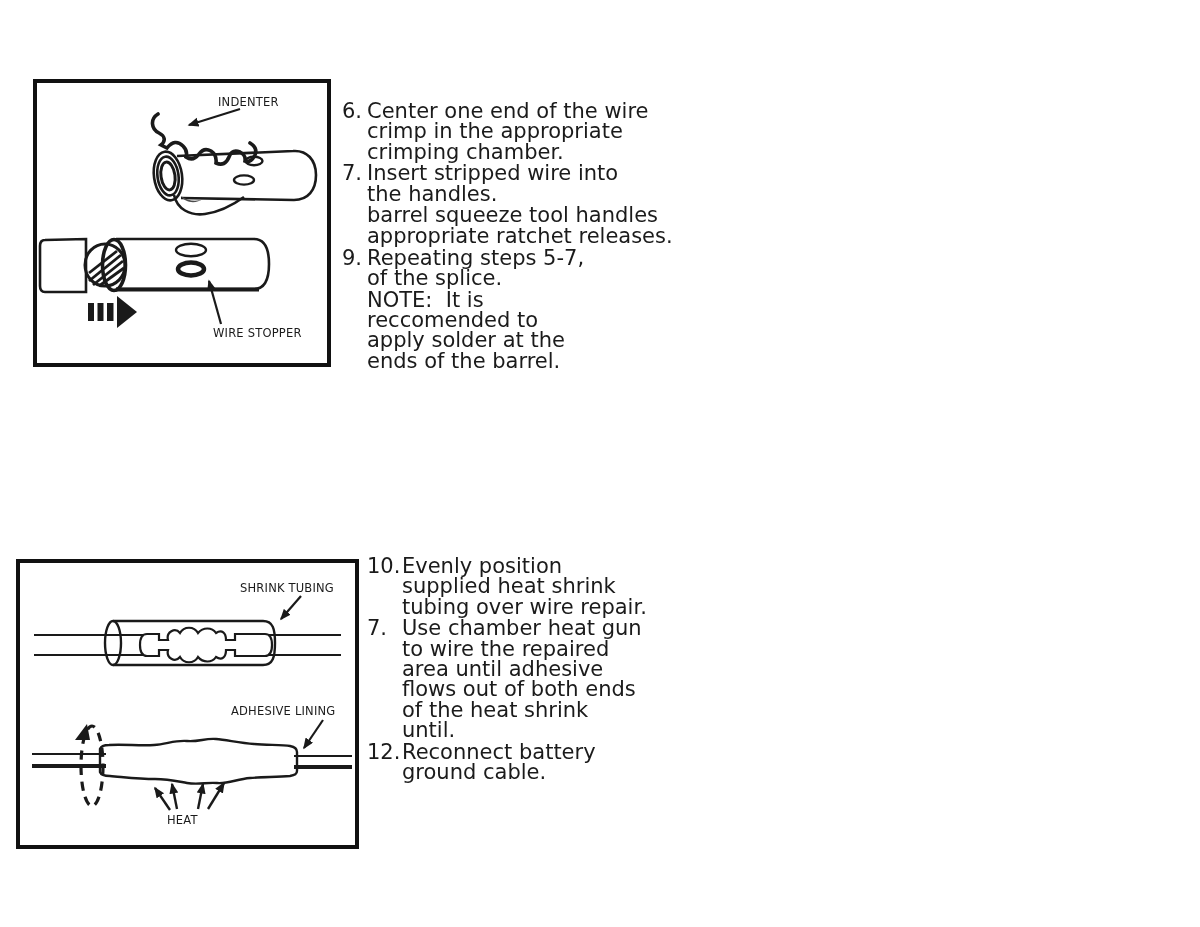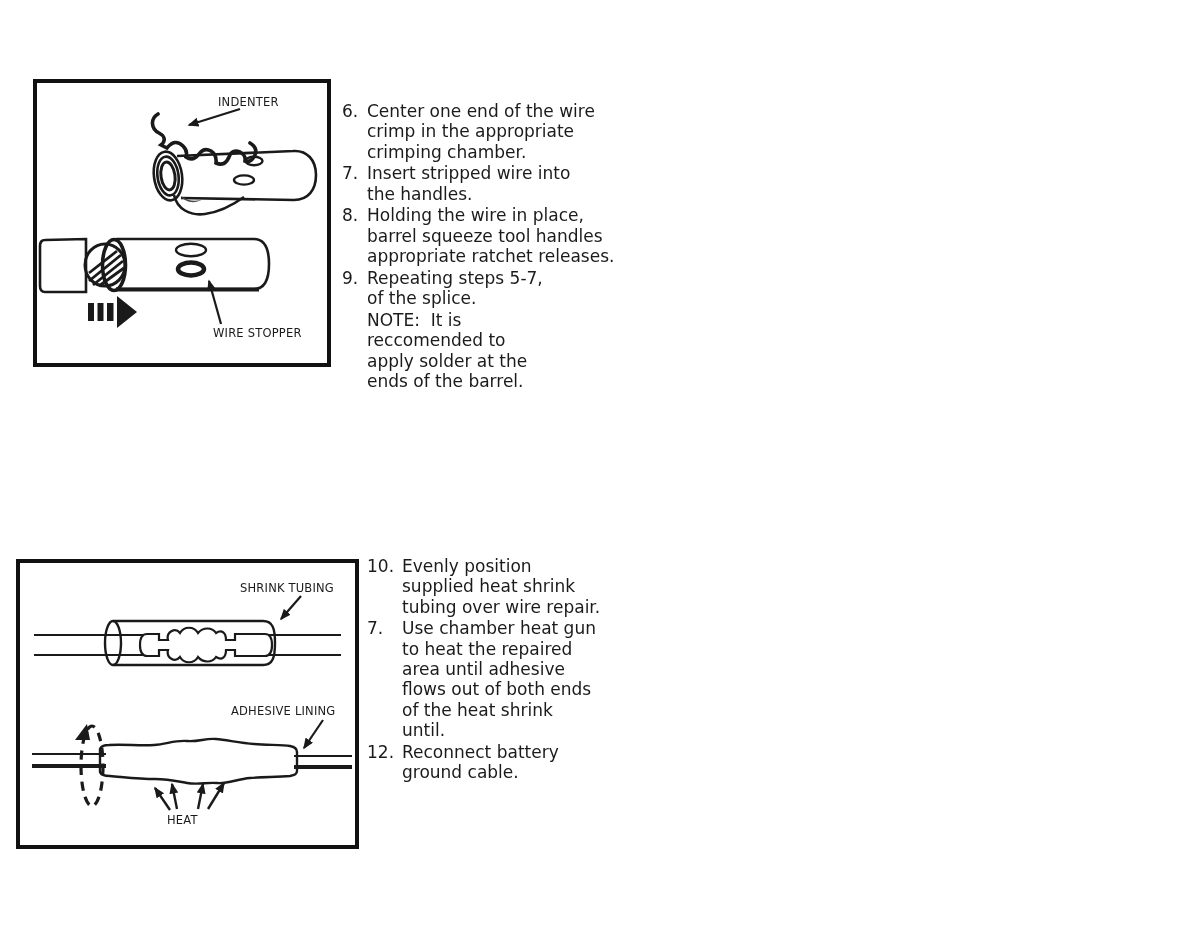--- a/index.html
+++ b/index.html
@@ -4,21 +4,21 @@
 <style>
   html,body { margin:0; padding:0; }
   body {
     width:1200px; height:927px; position:relative; background:#ffffff;
     font-family:"DejaVu Sans", sans-serif; color:#1b1b1b; overflow:hidden;
   }
   .figure-box {
     position:absolute; border:4px solid #111; background:#fff; box-sizing:content-box;
   }
   .figure-box svg { display:block; }
-  .instr { position:absolute; font-size:17px; color:#1b1b1b; }
+  .instr { position:absolute; font-size:21px; color:#1b1b1b; }
   .instr .line { height:20.3px; line-height:20.3px; white-space:pre; }
   .instr .item { margin-bottom:1.5px; }
   .num { display:inline-block; }
   .i1 .num { width:25px; }
   .i1 .cont { padding-left:25px; }
   .i2 .num { width:35px; }
   .i2 .cont { padding-left:35px; }
   svg text {
     font-family:"DejaVu Sans", sans-serif; font-size:11.5px; fill:#1b1b1b;
     letter-spacing:0.2px;
@@ -89,21 +89,20 @@
   <div class="item">
     <div class="line"><span class="num">6.</span><span>Center one end of the wire</span></div>
     <div class="line cont">crimp in the appropriate</div>
     <div class="line cont">crimping chamber.</div>
   </div>
   <div class="item">
     <div class="line"><span class="num">7.</span><span>Insert stripped wire into</span></div>
     <div class="line cont">the handles.</div>
   </div>
   <div class="item">
-    <div class="line"><span class="num">8.</span><span>Holding the wire in place,</span></div>
     <div class="line cont">barrel squeeze tool handles</div>
     <div class="line cont">appropriate ratchet releases.</div>
   </div>
   <div class="item">
     <div class="line"><span class="num">9.</span><span>Repeating steps 5-7,</span></div>
     <div class="line cont">of the splice.</div>
   </div>
   <div class="item">
     <div class="line cont">NOTE:  It is</div>
     <div class="line cont">reccomended to</div>
@@ -174,21 +173,21 @@
 </section>
 
 <div class="instr i2" style="left:367px; top:556px; width:330px">
   <div class="item">
     <div class="line"><span class="num">10.</span><span>Evenly position</span></div>
     <div class="line cont">supplied heat shrink</div>
     <div class="line cont">tubing over wire repair.</div>
   </div>
   <div class="item">
     <div class="line"><span class="num">7.</span><span>Use chamber heat gun</span></div>
-    <div class="line cont">to heat the repaired</div>
+    <div class="line cont">to wire the repaired</div>
     <div class="line cont">area until adhesive</div>
     <div class="line cont">flows out of both ends</div>
     <div class="line cont">of the heat shrink</div>
     <div class="line cont">until.</div>
   </div>
   <div class="item">
     <div class="line"><span class="num">12.</span><span>Reconnect battery</span></div>
     <div class="line cont">ground cable.</div>
   </div>
 </div>

